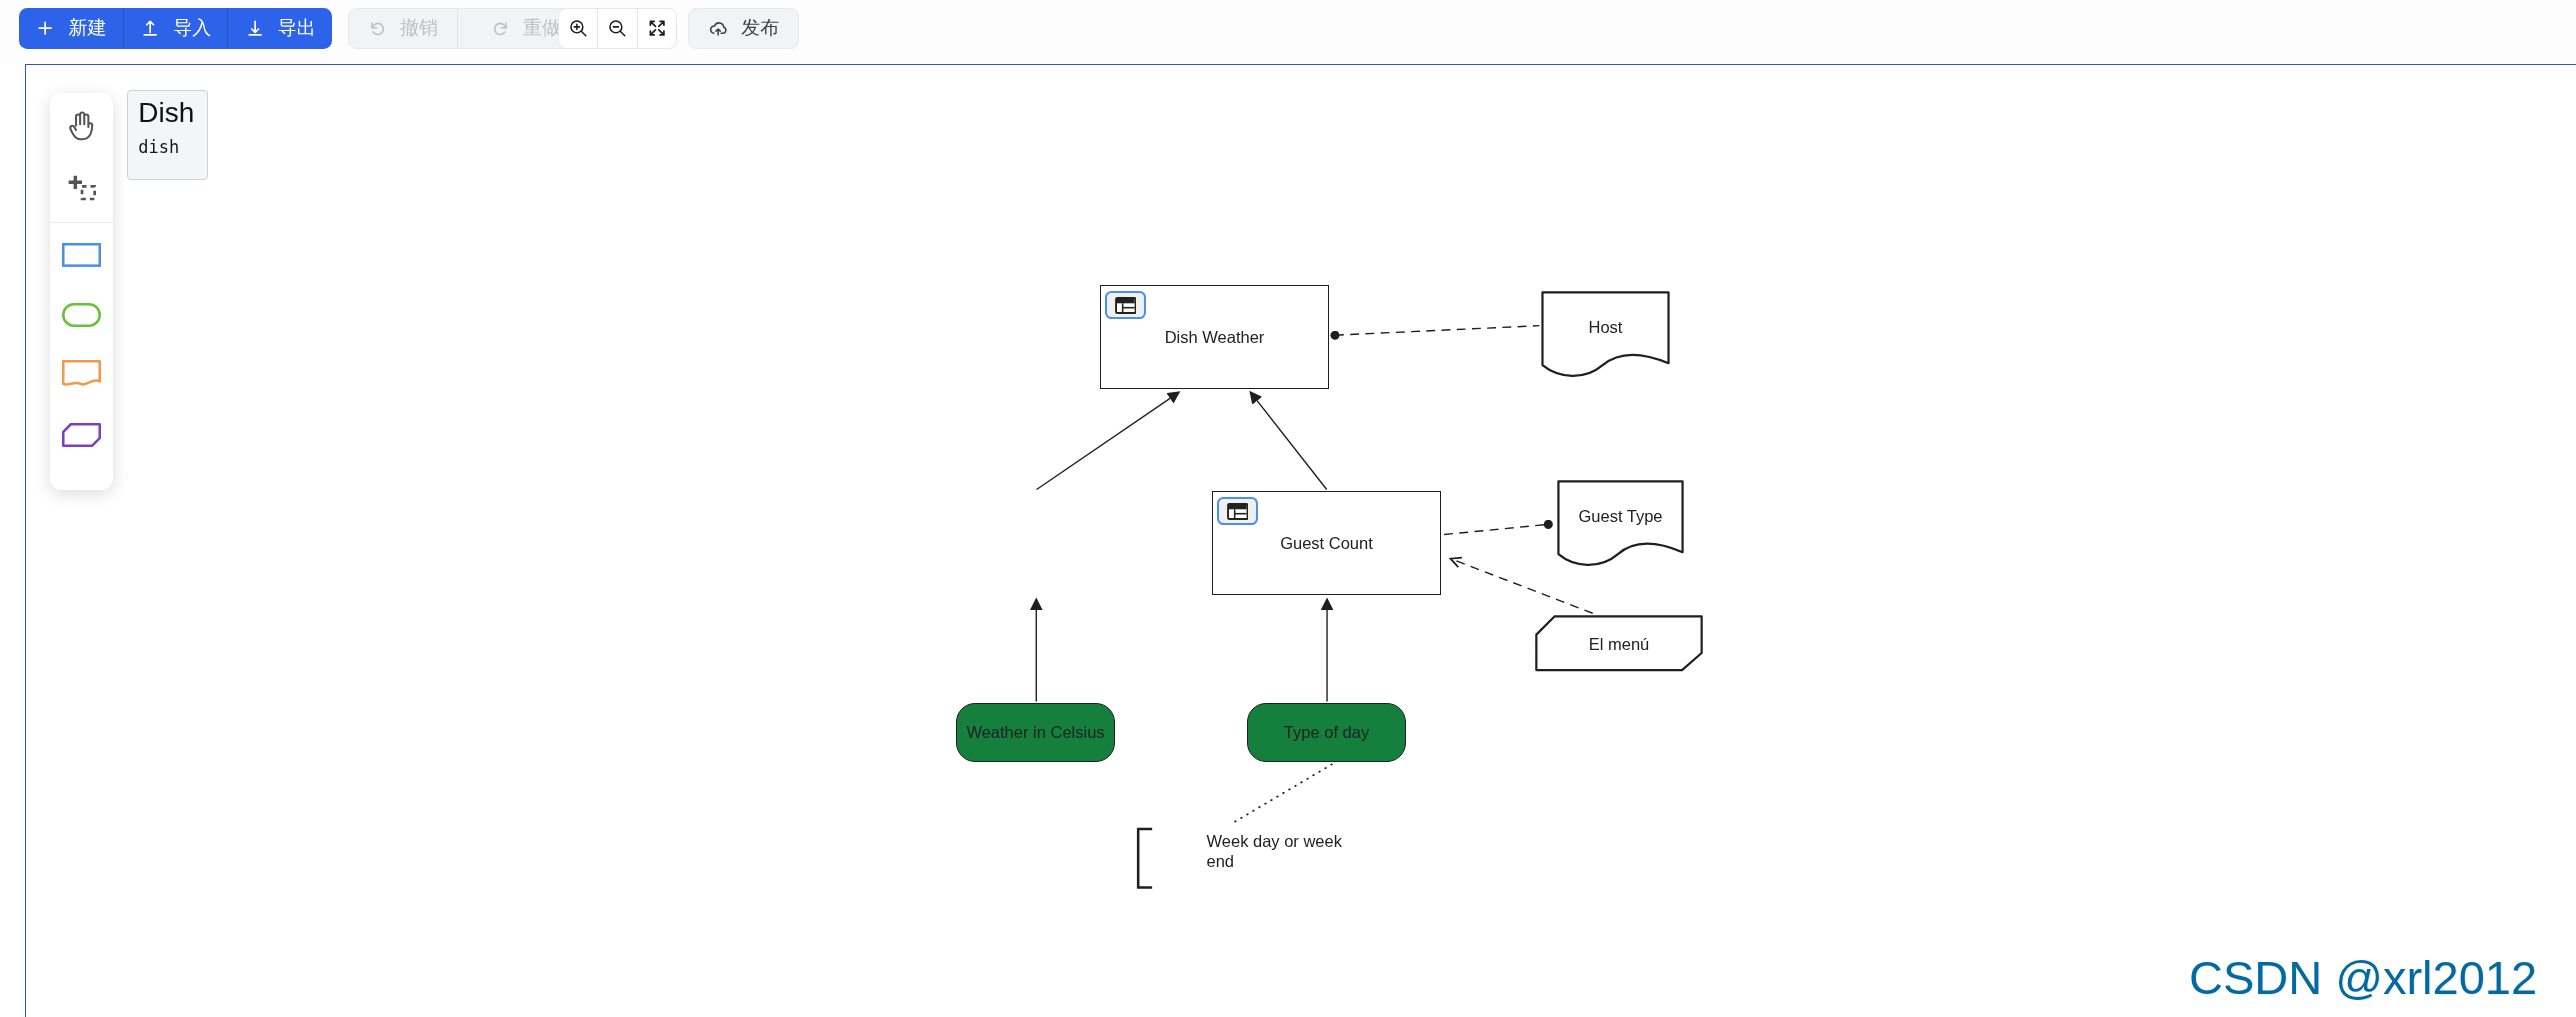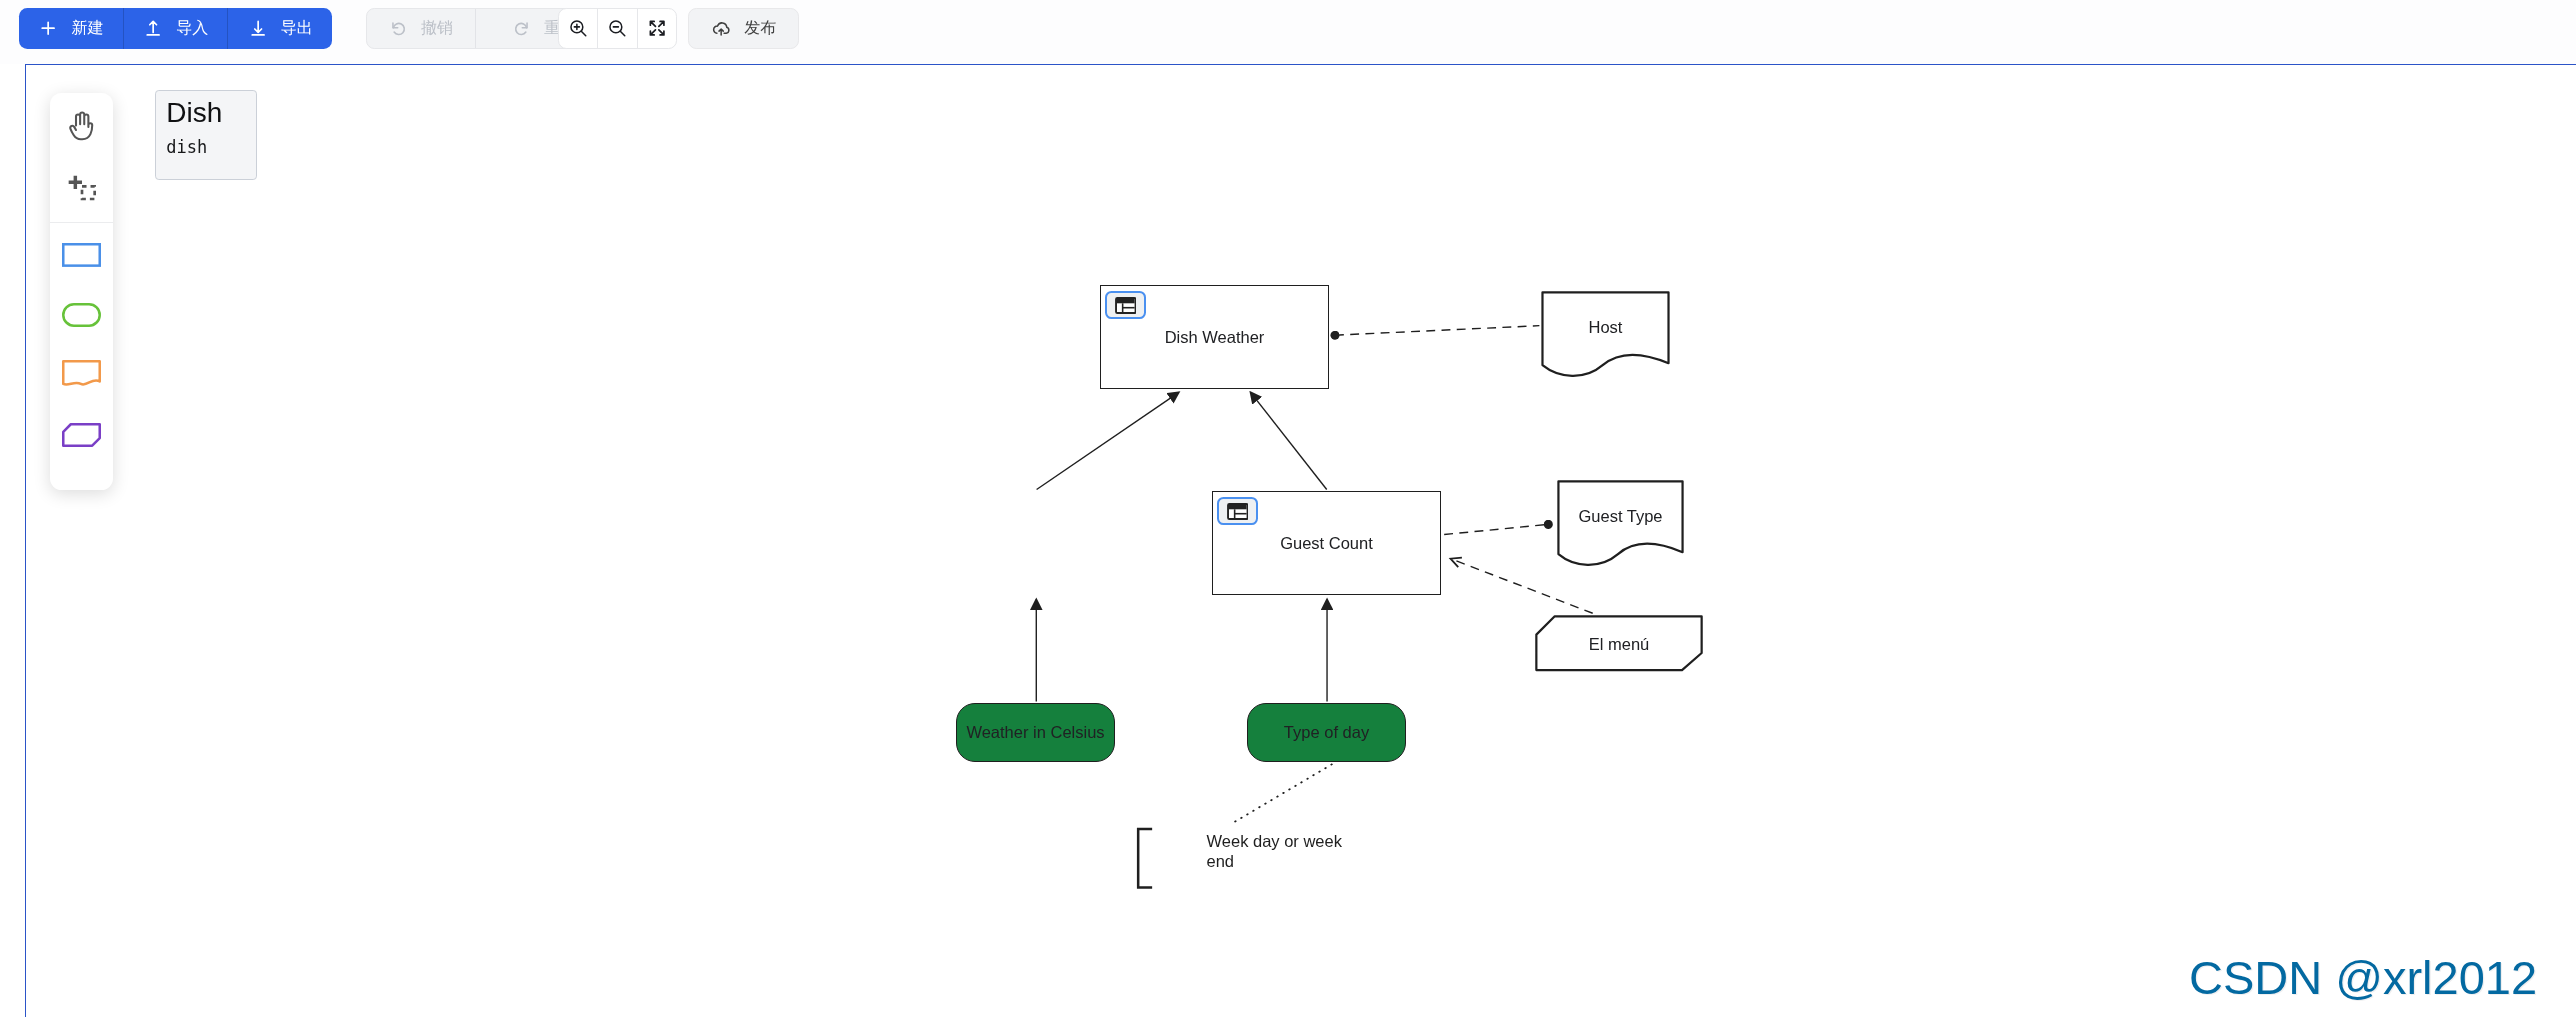--- a/index.html
+++ b/index.html
@@ -4,26 +4,26 @@
 <style>
   * { margin:0; padding:0; box-sizing:border-box; }
   html,body { width:2576px; height:1017px; overflow:hidden; background:#ffffff;
     font-family:"Liberation Sans", sans-serif; }
   .app { position:relative; width:2576px; height:1017px; background:#ffffff; }
 
   
   .topbar { position:absolute; left:0; top:0; width:100%; height:64px; background:#fdfdfe; z-index:5; }
   .tb-group { position:absolute; top:7.6px; height:41px; display:flex; border-radius:8.3px; overflow:hidden; }
   .tb-btn { display:flex; align-items:center; justify-content:center; gap:13px;
-    border:none; background:transparent; font-size:16px; cursor:pointer;
+    border:none; background:transparent; font-size:19px; cursor:pointer;
     font-family:Liberation Mono, monospace; padding:0 6.4px; }
   .g-primary { left:19px; width:313px; background:var(--accent,#2c63e8); }
   .g-primary .tb-btn { flex:1 1 0; color:#ffffff; }
   .g-primary .tb-btn + .tb-btn { border-left:0.6px solid rgba(0,0,0,.16); }
-  .g-history { left:366px; width:233px; background:#f2f3f5; border:1.3px solid #e6e7ea; }
+  .g-history { left:348px; width:233px; background:#f2f3f5; border:1.3px solid #e6e7ea; }
   .g-history .tb-btn { flex:1 1 0; color:#bcc0c8; cursor:default; }
   .g-history .tb-btn + .tb-btn { border-left:1.3px solid #e2e3e7;padding-left:20px; }
   .g-zoom { left:558px; width:119px; background:#ffffff; border:1.3px solid #e6e7ea; }
   .g-zoom .tb-btn { flex:1 1 0; color:#1b1d22; padding:0; }
   .g-zoom .tb-btn + .tb-btn { border-left:1.3px solid #e6e7ea; }
   .g-publish { left:688px; width:111px; background:#f2f3f5; border:1.3px solid #e8e8ea; }
   .g-publish .tb-btn { flex:1 1 0; color:#404040; cursor:default; }
   .icon { width:20.3px; height:20.3px; flex:0 0 auto; }
   .icon-sm { width:19px; height:19px; }
 
@@ -41,23 +41,23 @@
   .pal-tool { height:64px; }
   .pal-div { width:63px; height:0; border-top:1.3px solid #ebecee; margin:1.3px 0; }
   .pal-shape { height:60px; }
   .pal-shape svg { width:39px; }
   .s-blue   rect    { stroke:var(--shape-blue,#4a90e8); }
   .s-green  rect    { stroke:var(--shape-green,#67c23a); }
   .s-orange path    { stroke:var(--shape-orange,#f2994a); }
   .s-purple path    { stroke:var(--shape-purple,#7a3fc6); }
 
   
-  .file-card { position:absolute; left:127px; top:90px; width:102px; height:90px;
+  .file-card { position:absolute; left:127px; top:90px; width:81px; height:90px;
     background:#f4f5f7; border:1.3px solid #cbd0d8; border-radius:3.8px; z-index:6;
-    padding:6.4px 10.2px; cursor:pointer;margin-left:28px; }
+    padding:6.4px 10.2px; cursor:pointer; }
   .file-card .title { font-size:28px; color:#101113; line-height:1.15; }
   .file-card .sub { font-family:"DejaVu Sans Mono", monospace; font-size:17px; color:#17181a; margin-top:7.6px; }
 
   
   .node { position:absolute; z-index:3; cursor:pointer; }
   .nlabel { font-size:16.5px; color:#202124; white-space:nowrap; }
   .node-rect { background:#fff; border:1.9px solid #1f1f1f; display:flex; align-items:center; justify-content:center; }
   .badge { position:absolute; left:3.8px; top:5.1px; width:41px; height:28px; background:#eef0f2;
     border:2.5px solid var(--badge,#4a90f0); border-radius:6.4px;
     display:flex; align-items:center; justify-content:center; }

